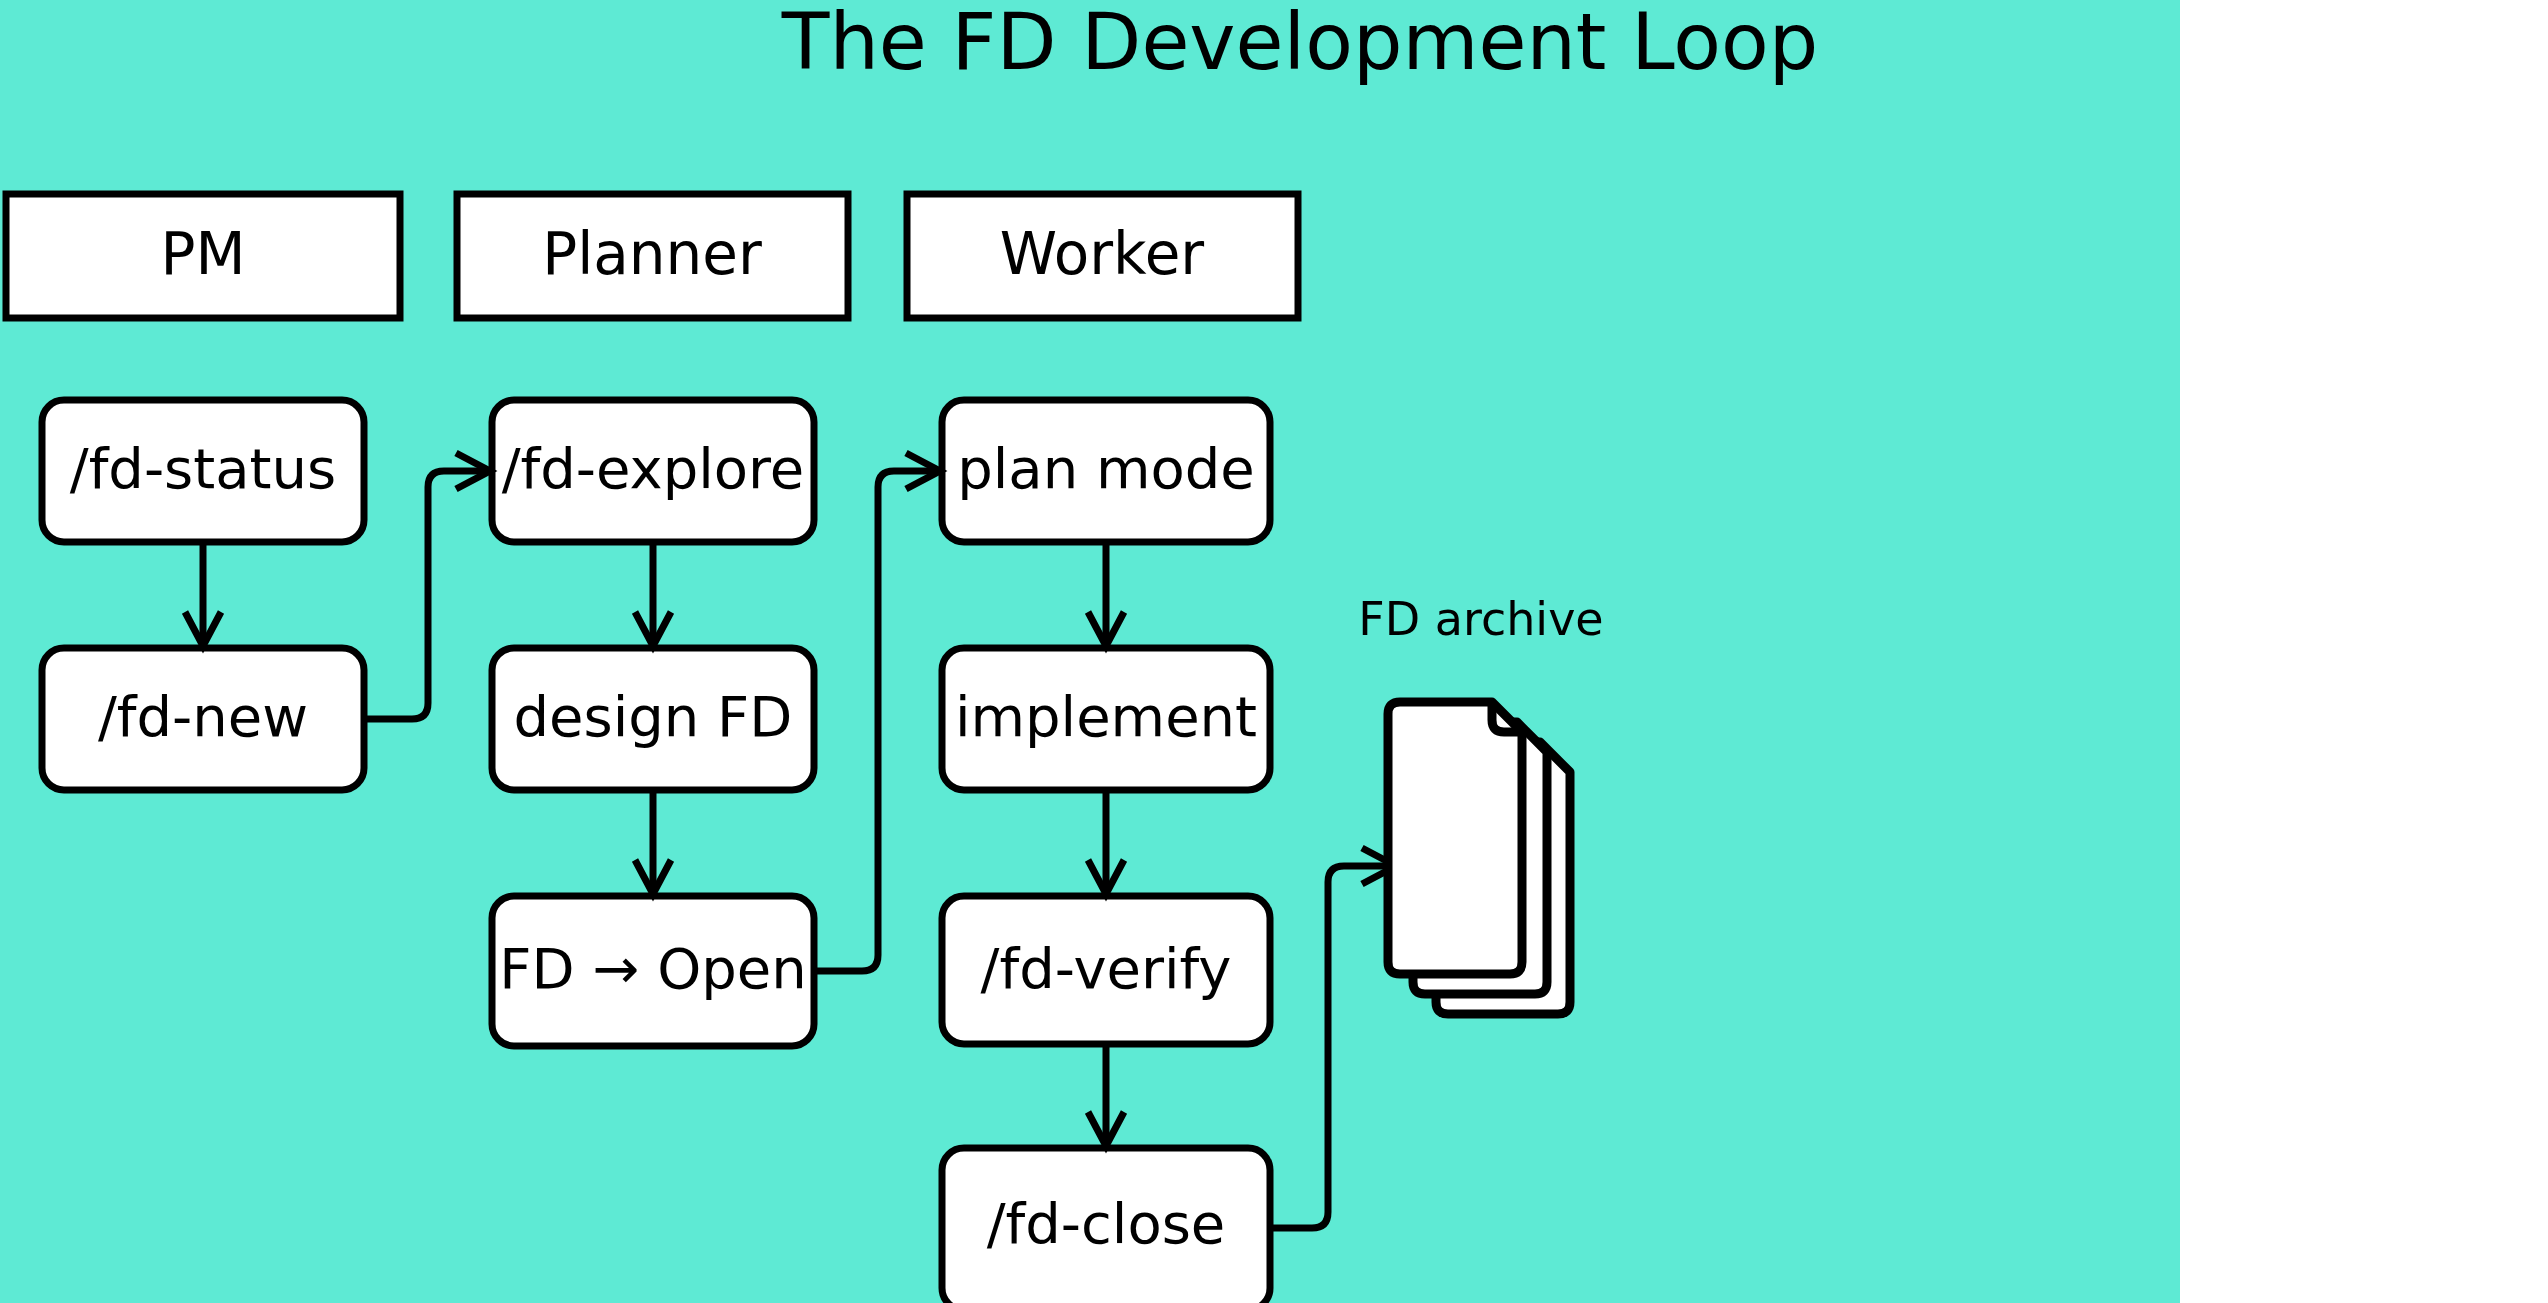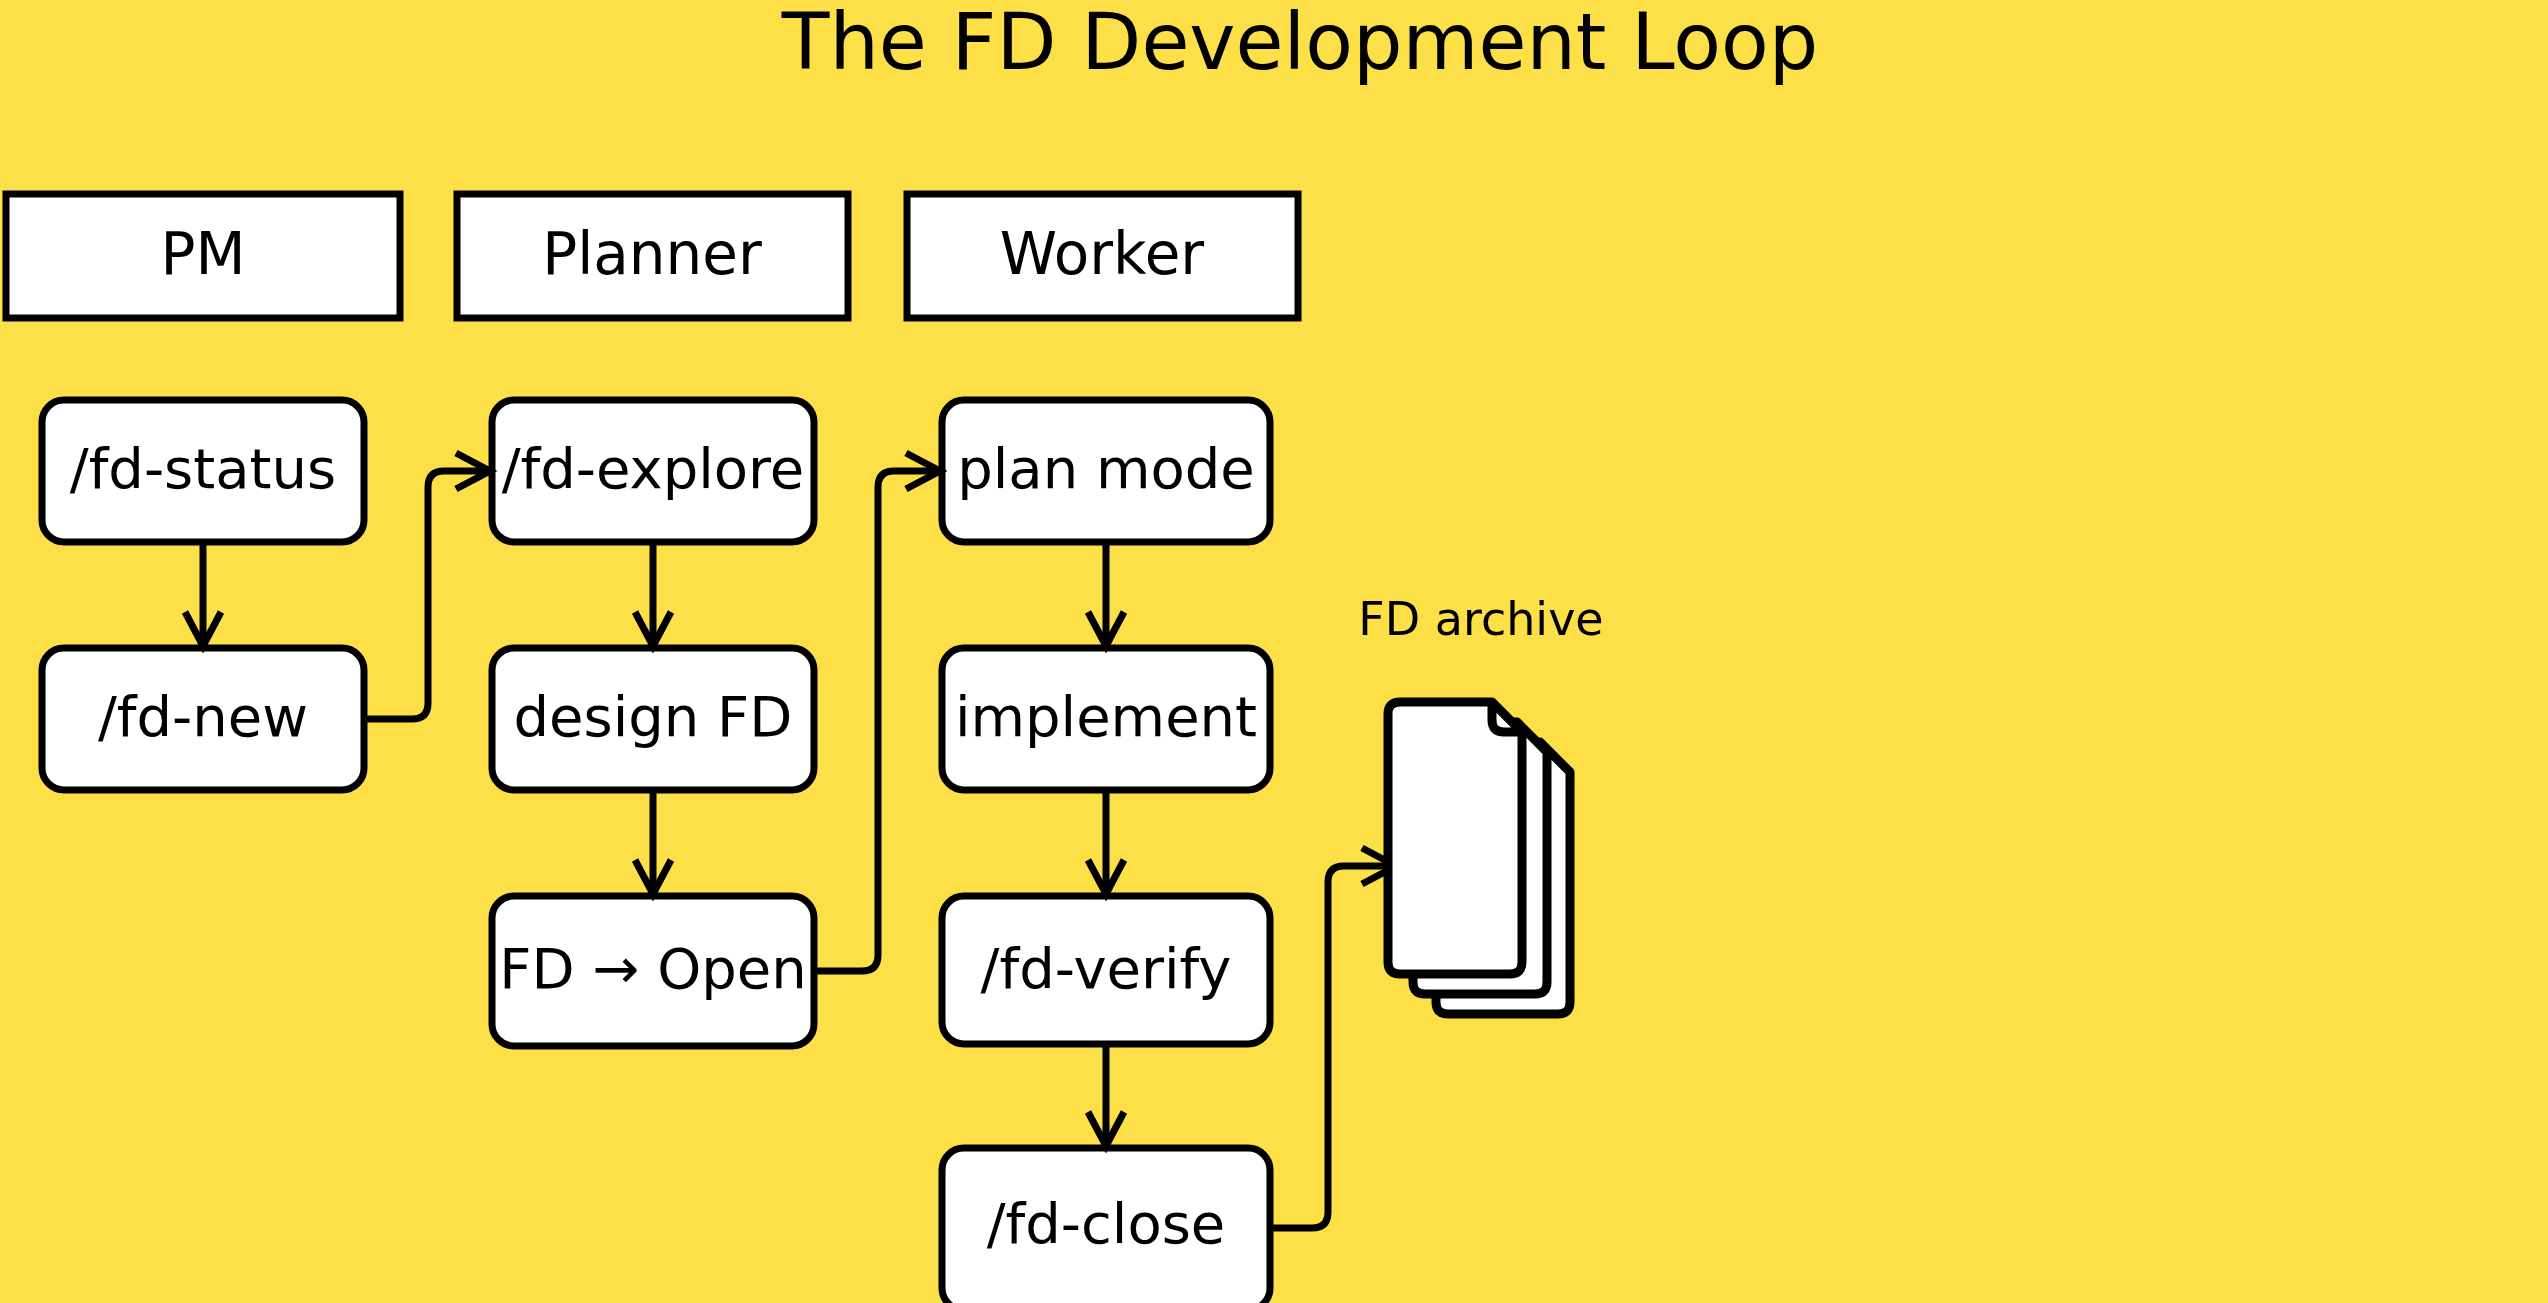--- a/index.html
+++ b/index.html
@@ -8,23 +8,23 @@
     background: #ffffff;
   }
   body {
     width: 2548px;
     height: 1303px;
     overflow: hidden;
     font-family: "DejaVu Sans", sans-serif;
   }
   #diagram-root {
     position: relative;
-    width: 2548px;
+    width: 2180px;
     height: 1303px;
-    background: #fde047;
+    background: #5eead4;
     text-align: center;
   }
   svg#diagram-canvas {
     display: block;
     width: 2548px;
     height: 1303px;
   }
   .diagram-title {
     font-family: "DejaVu Sans", sans-serif;
     font-size: 78px;

